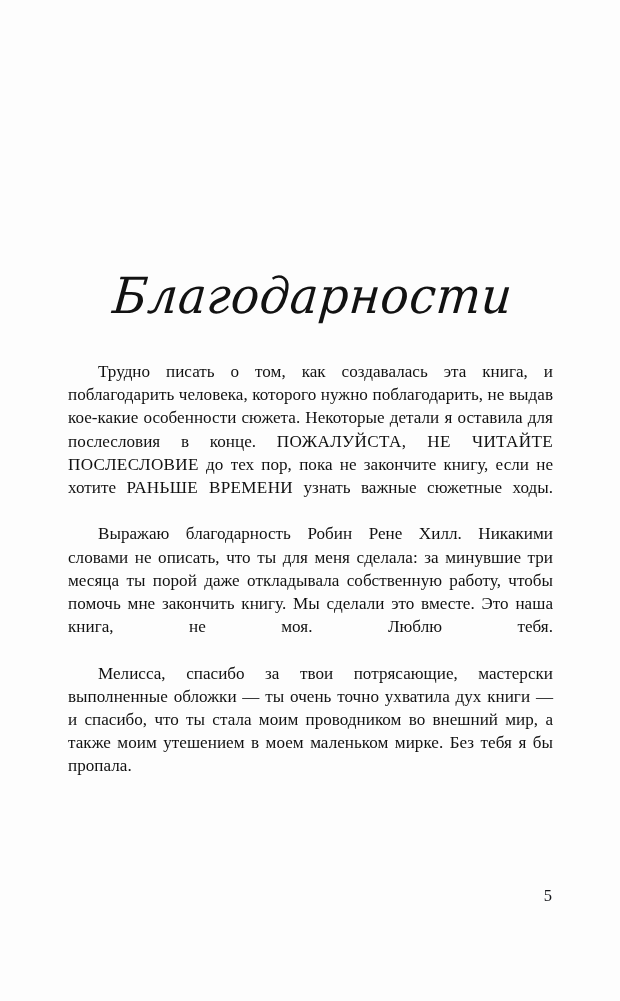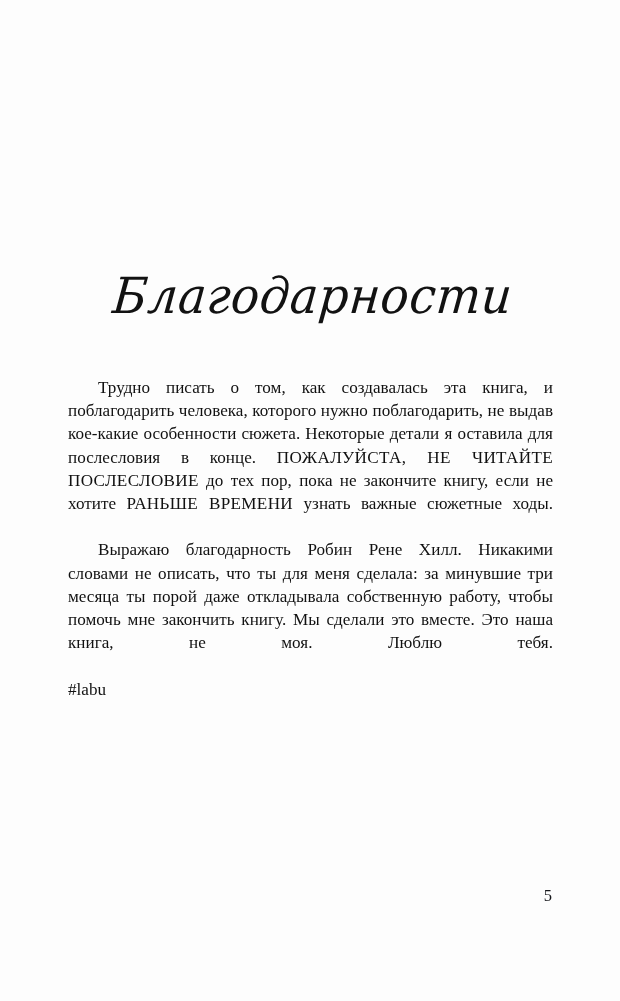--- a/index.html
+++ b/index.html
@@ -47,21 +47,21 @@
     color: #121212;
     white-space: nowrap;
     transform: skewX(-5deg) scale(1.0, 1.06);
     transform-origin: center center;
   }
 
   
   .body-block {
     position: absolute;
     left: 68px;
-    top: 376px;
+    top: 360px;
     width: 485px;
   }
   .para {
     margin: 0;
     text-align: justify;
     text-justify: inter-word;
     text-indent: 30px;
     font-size: 17.1px;
     line-height: 23.2px;
     letter-spacing: 0.02px;
@@ -108,18 +108,18 @@
 
 <div class="page">
 
   <div class="title-block">
     <div class="chapter-title">Благодарности</div>
   </div>
 
   <div class="body-block">
     <p class="para"><span>Трудно писать о том, как создавалась эта книга, и поблагодарить человека, которого нужно поблагодарить, не выдав кое-какие особенности сюжета. Некоторые детали я оставила для послесловия в конце. </span><span class="caps">ПОЖАЛУЙСТА, НЕ ЧИТАЙТЕ ПОСЛЕСЛОВИЕ</span><span> до тех пор, пока не закончите книгу, если не хотите </span><span class="caps">РАНЬШЕ ВРЕМЕНИ</span><span> узнать важные сюжетные ходы.</span></p>
     <p class="para"><span>Выражаю благодарность Робин Рене Хилл. Никакими словами не описать, что ты для меня сделала: за минувшие три месяца ты порой даже откладывала собственную работу, чтобы помочь мне закончить книгу. Мы сделали это вместе. Это наша книга, не моя. Люблю тебя.</span></p>
-    <p class="tail">#labu</p>
+    <p class="para"><span>Мелисса, спасибо за твои потрясающие, мастерски выполненные обложки — ты очень точно ухватила дух книги — и спасибо, что ты стала моим проводником во внешний мир, а также моим утешением в моем маленьком мирке. Без тебя я бы пропала.</span></p>
   </div>
 
   <div class="folio">5</div>
 
 </div>
 
 </body></html>

